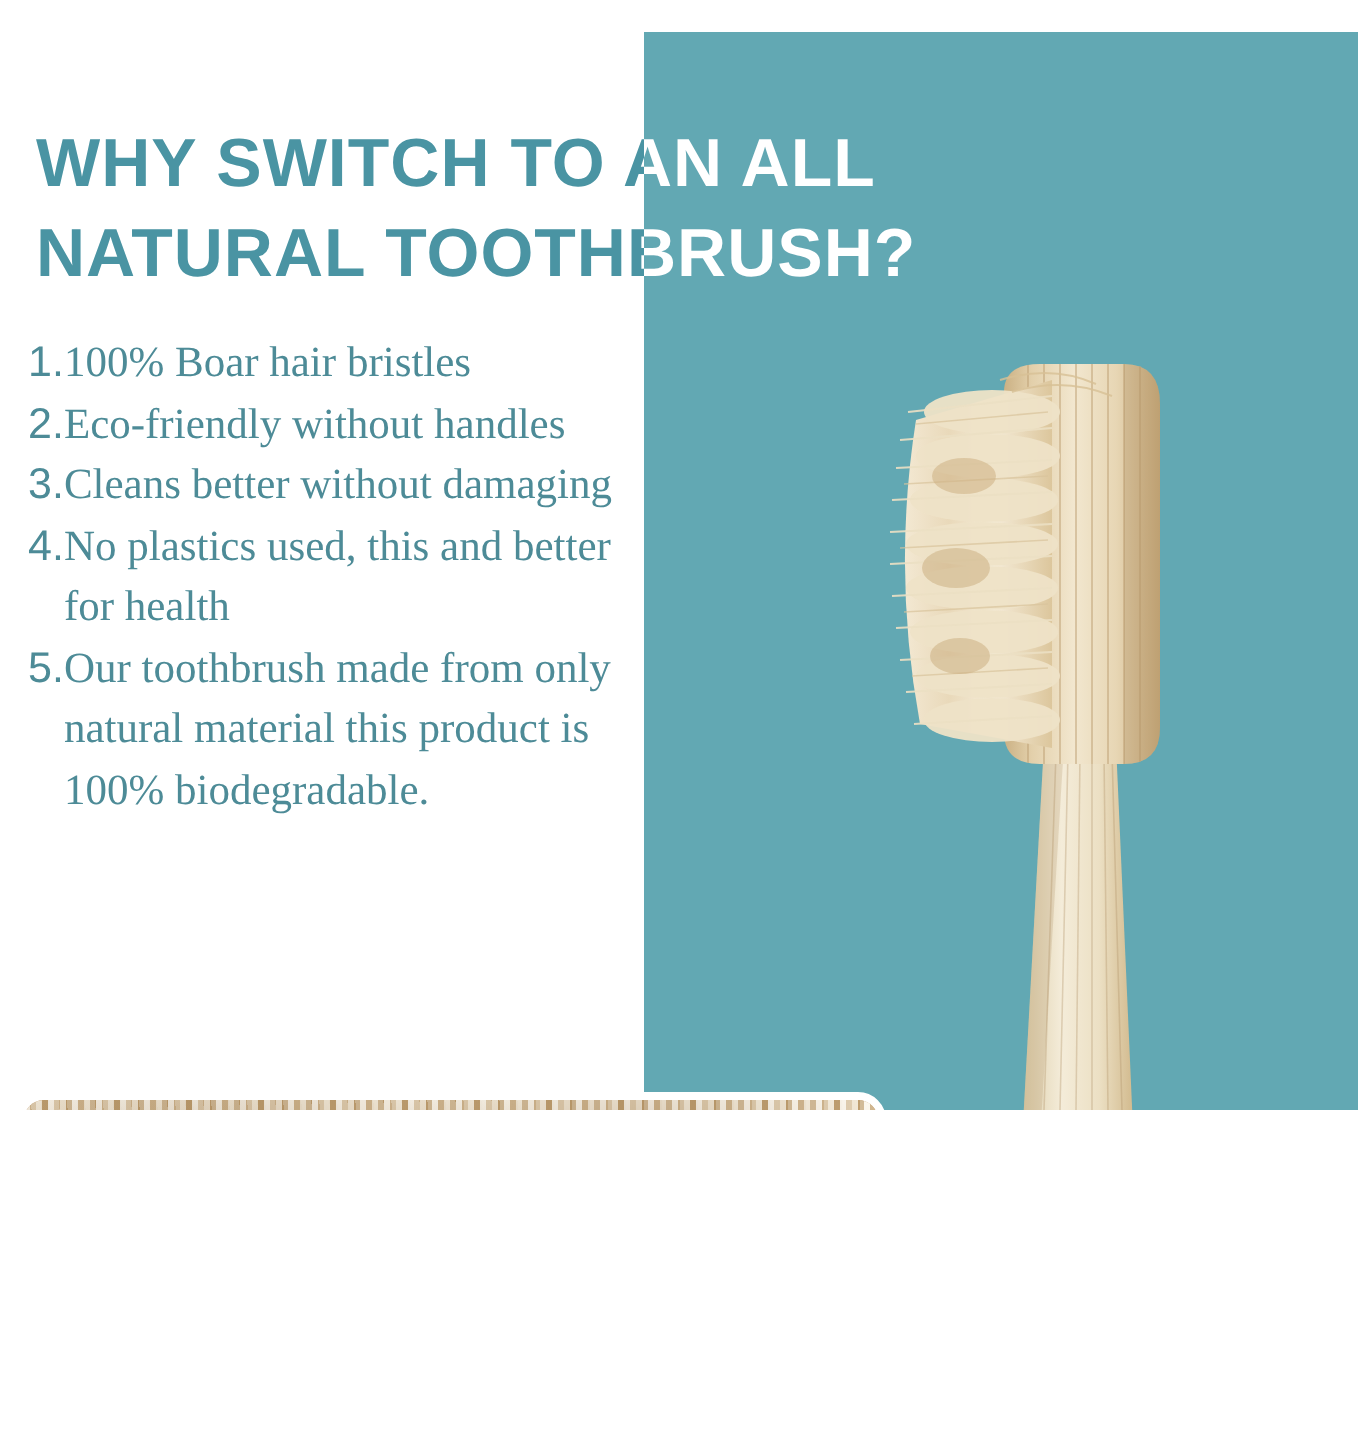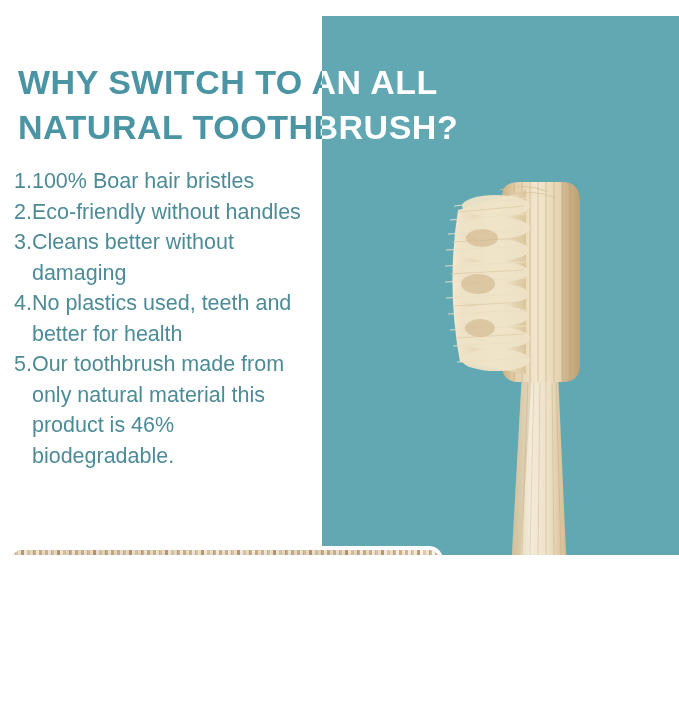--- a/index.html
+++ b/index.html
@@ -58,21 +58,21 @@
     font-size:21.5px;
     line-height:30.5px;
     color:#4d8b97;
     z-index:5;
   }
   .benefit-list li{
     display:flex;
     align-items:flex-start;
   }
   .benefit-num{flex:0 0 auto;}
-  .benefit-text{flex:1 1 auto;}
+  .benefit-text{flex:1 1 auto;font-family:Liberation Serif, serif;}
 
   
   .inset{
     position:absolute;
     left:8px;top:530px;
     width:435px;height:163px;
     border:4px solid #ffffff;
     border-radius:14px;
     box-sizing:border-box;
     overflow:hidden;
@@ -265,25 +265,25 @@
     <li>
       <span class="benefit-num">2.</span>
       <span class="benefit-text">Eco-friendly without handles</span>
     </li>
     <li>
       <span class="benefit-num">3.</span>
       <span class="benefit-text">Cleans better without damaging</span>
     </li>
     <li>
       <span class="benefit-num">4.</span>
-      <span class="benefit-text">No plastics used, teeth and better for health</span>
+      <span class="benefit-text">No plastics used, this and better for health</span>
     </li>
     <li>
       <span class="benefit-num">5.</span>
-      <span class="benefit-text">Our toothbrush made from only natural material this product is 46% biodegradable.</span>
+      <span class="benefit-text">Our toothbrush made from only natural material this product is 100% biodegradable.</span>
     </li>
   </ol>
 
   <div class="inset">
     <div class="inset-photo"></div>
     <div class="inset-shade"></div>
   </div>
 
   <div class="marker">
     <div class="bar-v"></div>

